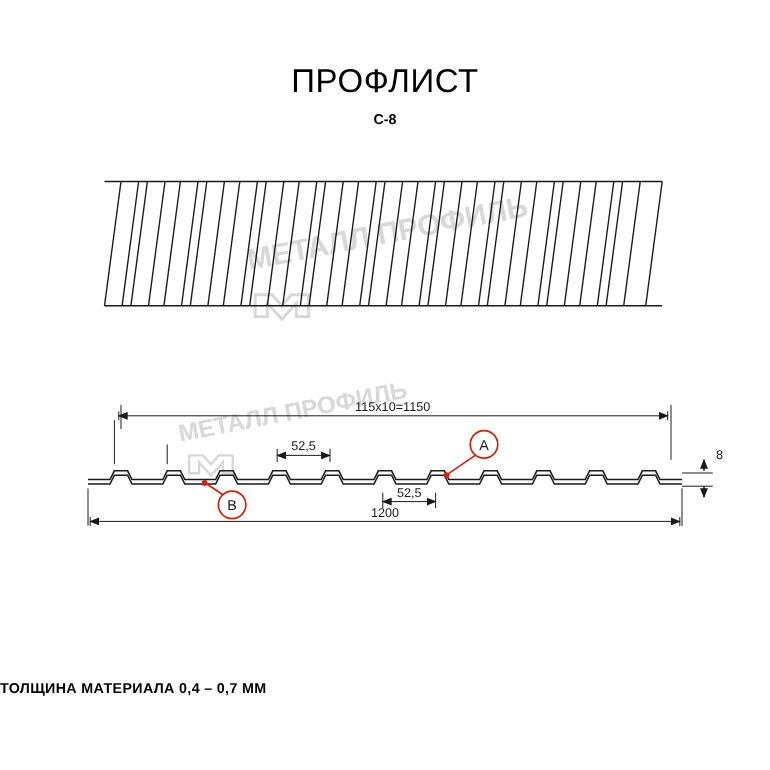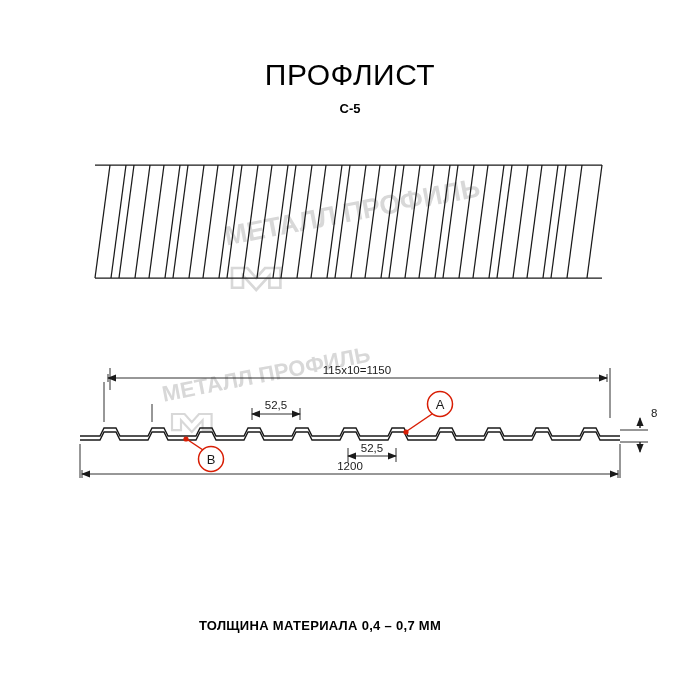--- a/index.html
+++ b/index.html
@@ -39,21 +39,21 @@
     width: 700px;
     text-align: center;
     font-size: 13px;
     font-weight: bold;
   }
   .footer {
     position: absolute;
     left: 0;
     top: 618px;
     width: 640px;
-    text-align: center;
+    text-align: left;
     font-size: 13px;
     font-weight: bold;
     letter-spacing: 0.3px;
   }
   .wm {
     position: absolute;
     font-family: "Liberation Sans", sans-serif;
     color: #d8d8d8;
     font-weight: bold;
     white-space: nowrap;
@@ -75,21 +75,21 @@
     transform-origin: left top;
   }
   svg text {
     font-family: "Liberation Sans", sans-serif;
   }
 </style>
 </head>
 <body>
 
 <div class="title">ПРОФЛИСТ</div>
-<div class="subtitle">С-5</div>
+<div class="subtitle">С-8</div>
 
 <div class="wm wm1">МЕТАЛЛ ПРОФИЛЬ</div>
 <div class="wm wm2">МЕТАЛЛ ПРОФИЛЬ</div>
 
 <svg id="sheet" viewBox="0 0 700 700">
 
   <g opacity="1">
     <g transform="translate(232,268) scale(1.1)" fill="none" stroke="#d8d8d8" stroke-width="2.4">
       <path d="M0,18 L0,0 L14,0 L22,9 L30,0 L44,0 L44,18 L34,18 L34,7 L22,20 L10,7 L10,18 Z"></path>
     </g>

